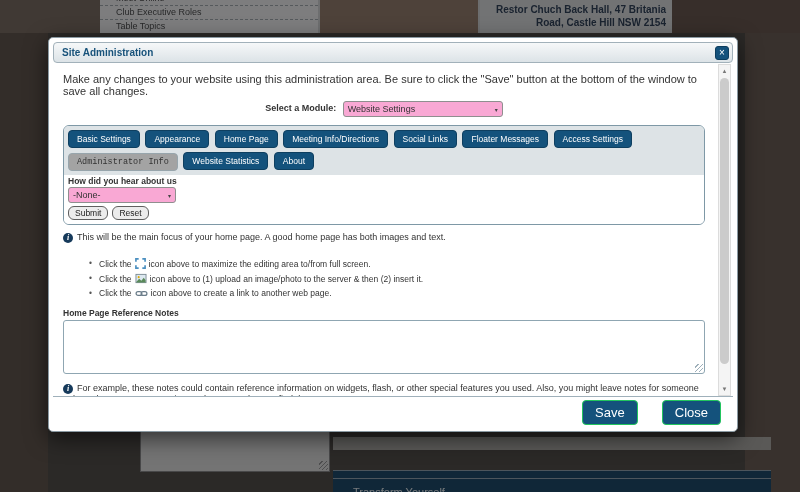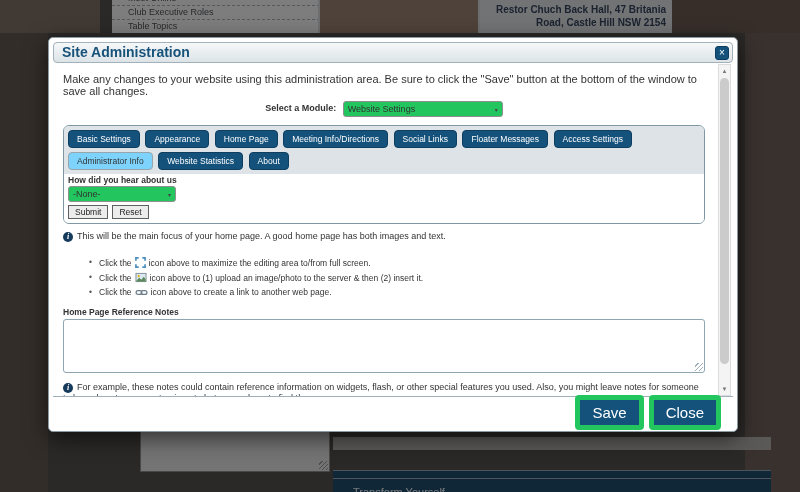--- a/index.html
+++ b/index.html
@@ -3,21 +3,21 @@
 <meta charset="utf-8">
 <style>
   * { margin:0; padding:0; box-sizing:border-box; }
   html,body { width:800px; height:492px; overflow:hidden; }
   body { font-family:"Liberation Sans", sans-serif; background:#3b3531; }
   .screen { position:relative; width:800px; height:492px; overflow:hidden; background:#45403b; }
 
   
   .bg-photo-left  { position:absolute; left:0; top:0; width:100px; height:33px; background:#6e6154; }
   .bg-left-col    { position:absolute; left:0; top:33px; width:48px; height:459px; background:#55493f; }
-  .bg-topnav { position:absolute; left:112px; top:0; width:218px; height:33px; background:#e8e9e9; overflow:hidden; }
+  .bg-topnav { position:absolute; left:100px; top:0; width:218px; height:33px; background:#e8e9e9; overflow:hidden; }
   .bg-topnav .navlist { margin-top:-8px; }
   .bg-topnav .navitem { font-size:9px; color:#3c3c3c; line-height:13px; padding-left:16px; border-bottom:1px dashed #98a0a4; }
   .bg-photo-mid { position:absolute; left:318px; top:0; width:162px; height:33px; background:#8a7260; border-left:2px solid #c9cbcb; border-right:2px solid #c9cbcb; }
   .bg-address { position:absolute; left:480px; top:0; width:192px; height:33px; background:#d3d5d5; color:#22344b; font-weight:bold; font-size:10px; line-height:13px; text-align:right; padding:3px 6px 0 6px; }
   .bg-brick { position:absolute; left:672px; top:0; width:128px; height:33px; background:#5c4a40; }
   .bg-right-col { position:absolute; left:745px; top:33px; width:55px; height:459px; background:#5f5047; }
   .bg-box { position:absolute; left:140px; top:428px; width:190px; height:44px; background:#d6d6d4; border:1px solid #7e7e7e; }
   .bg-box::after { content:""; position:absolute; right:1px; bottom:1px; width:9px; height:9px;
                    background:repeating-linear-gradient(135deg, transparent 0 2px, #8a8a8a 2px 3px); }
   .bg-strip { position:absolute; left:333px; top:437px; width:438px; height:13px; background:#a3a09a; }
@@ -26,44 +26,44 @@
   .bar1 { top:470px; } .bar2 { top:478px; }
 
   .overlay { position:absolute; left:0; top:0; width:800px; height:492px; background:rgba(18,18,20,0.50); z-index:5; }
 
   
   .modal { position:absolute; left:48px; top:37px; width:690px; height:395px; z-index:10;
            background:#fff; border:1px solid #8b9aa3; border-radius:5px; padding:4px;
            box-shadow:0 6px 22px rgba(0,0,0,0.6); }
   .modal-header { position:relative; height:21px; border:1px solid #a2b1ba; border-radius:4px;
                   background:linear-gradient(#f6f8f9,#dce3e7); }
-  .modal-title { font-size:14px; font-weight:bold; color:#17527a; line-height:19px; padding-left:8px; }
+  .modal-title { font-size:10px; font-weight:bold; color:#17527a; line-height:19px; padding-left:8px; }
   .modal-close { position:absolute; right:3px; top:3px; width:14px; height:14px; background:#14527c;
                  border:1px solid #0c3d5e; border-radius:3px; color:#fff; font-size:10px; line-height:12px;
                  text-align:center; cursor:pointer; }
   .modal-body { position:absolute; top:29px; bottom:35px; left:4px; right:4px; overflow:hidden;
                 padding:6px 28px 0 10px; font-size:9px; color:#333; }
 
   .intro { font-size:11px; margin-bottom:4px; }
   .module-row { text-align:center; margin:4px 0 8px 0; font-size:9px; }
   .module-row b { font-size:9px; }
   .fselect { display:inline-flex; align-items:center; justify-content:space-between; vertical-align:middle;
-             border:1px solid #8f8f8f; border-radius:3px; background:#22c55e; font-size:9px; height:16px;
+             border:1px solid #8f8f8f; border-radius:3px; background:#f9a8d4; font-size:9px; height:16px;
              padding:0 4px; margin-left:4px; cursor:pointer; }
   .fselect .caret { font-size:6px; color:#444; margin-left:6px; }
   .w-module { width:160px; } .w-hear { width:108px; margin-left:0; }
 
   .tabwrap { border:1px solid #7e98a6; border-radius:6px; overflow:hidden; }
   .tabstrip { background:#dde3e6; padding:4px 4px 0 4px; }
   .tab { display:inline-block; background:#14527c; color:#fff; font-size:8.5px; padding:3px 8px;
          border:1px solid #0e3f60; border-radius:4px; margin:0 3px 4px 0; cursor:pointer; }
-  .tab.active { background:#7dd3fc; color:#333; border:1px solid #97a5ac; }
+  .tab.active { background:#a3a3a3; color:#333; border:1px solid #97a5ac;font-family:Liberation Mono, monospace; }
   .tabpanel { background:#fff; padding:1px 4px 4px 4px; }
   .hear-label { font-weight:bold; font-size:8.5px; }
-  .mini-btn { font-size:8.5px; background:#ececec; border:1px solid #5f5f5f; border-radius:0;
+  .mini-btn { font-size:8.5px; background:#ececec; border:1px solid #5f5f5f; border-radius:6px;
               padding:1px 6px; margin:2px 4px 0 0; cursor:pointer; color:#222; }
   .hear-row { margin:1px 0 1px 0; }
 
   .info { font-size:9px; margin:7px 0 2px 0; }
   .iicon { display:inline-block; width:10px; height:10px; border-radius:50%; background:#163a5b; color:#fff;
            font-size:8px; font-weight:bold; font-style:italic; text-align:center; line-height:10px;
            font-family:"Liberation Serif", serif; margin-right:4px; }
   .bullets { margin:15px 0 0 36px; }
   .bullets .bli { font-size:8.5px; margin:4px 0; list-style:none; position:relative; color:#333; }
   .bullets .bli::before { content:"\2022"; position:absolute; left:-10px; top:0; color:#555; }
@@ -79,22 +79,22 @@
   .dotted { border:none; border-top:1px dotted #8a8a8a; margin:7px 0 6px 0; }
 
   .bgcolor-row { display:flex; align-items:center; gap:6px; font-size:8.5px; font-weight:bold; margin:2px 0 4px 0; }
   .color-ctl { display:inline-flex; border:1px solid #8f8f8f; border-radius:2px; height:15px; overflow:hidden; cursor:pointer; }
   .color-ctl .swatch { width:16px; height:100%; background:#fff; border-right:1px solid #c2c2c2; }
   .color-ctl .caret2 { width:11px; font-size:6px; line-height:14px; text-align:center; color:#333; background:#f2f2f2; font-weight:normal; }
 
   .modal-footer { position:absolute; left:4px; right:4px; bottom:4px; height:31px; background:#fff;
                   border-top:1px solid #9fb0ba; display:flex; justify-content:flex-end; align-items:center;
                   padding-right:12px; border-radius:0 0 4px 4px; }
-  .footer-btn { background:#14527c; color:#fff; border:5px solid #22c55e; border-radius:4px; font-size:15px;
-                padding:4px 12px; margin-left:5px; cursor:pointer; font-family:"Liberation Sans",sans-serif; }
+  .footer-btn { background:#14527c; color:#fff; border:1px solid #22c55e; border-radius:4px; font-size:13px;
+                padding:4px 12px; margin-left:24px; cursor:pointer; font-family:"Liberation Sans",sans-serif; }
 
   .sb { position:absolute; right:6px; top:26px; width:13px; height:332px; background:#f4f4f4; border:1px solid #dcdcdc; }
   .sb-up, .sb-down { position:absolute; left:0; width:100%; height:12px; font-size:6px; color:#777;
                      text-align:center; line-height:12px; background:#f4f4f4; cursor:pointer; }
   .sb-up { top:0; } .sb-down { bottom:0; }
   .sb-thumb { position:absolute; left:1px; right:1px; top:13px; height:286px; background:#cbcbcb; border-radius:5px; cursor:grab; }
 </style>
 </head>
 <body>
 

